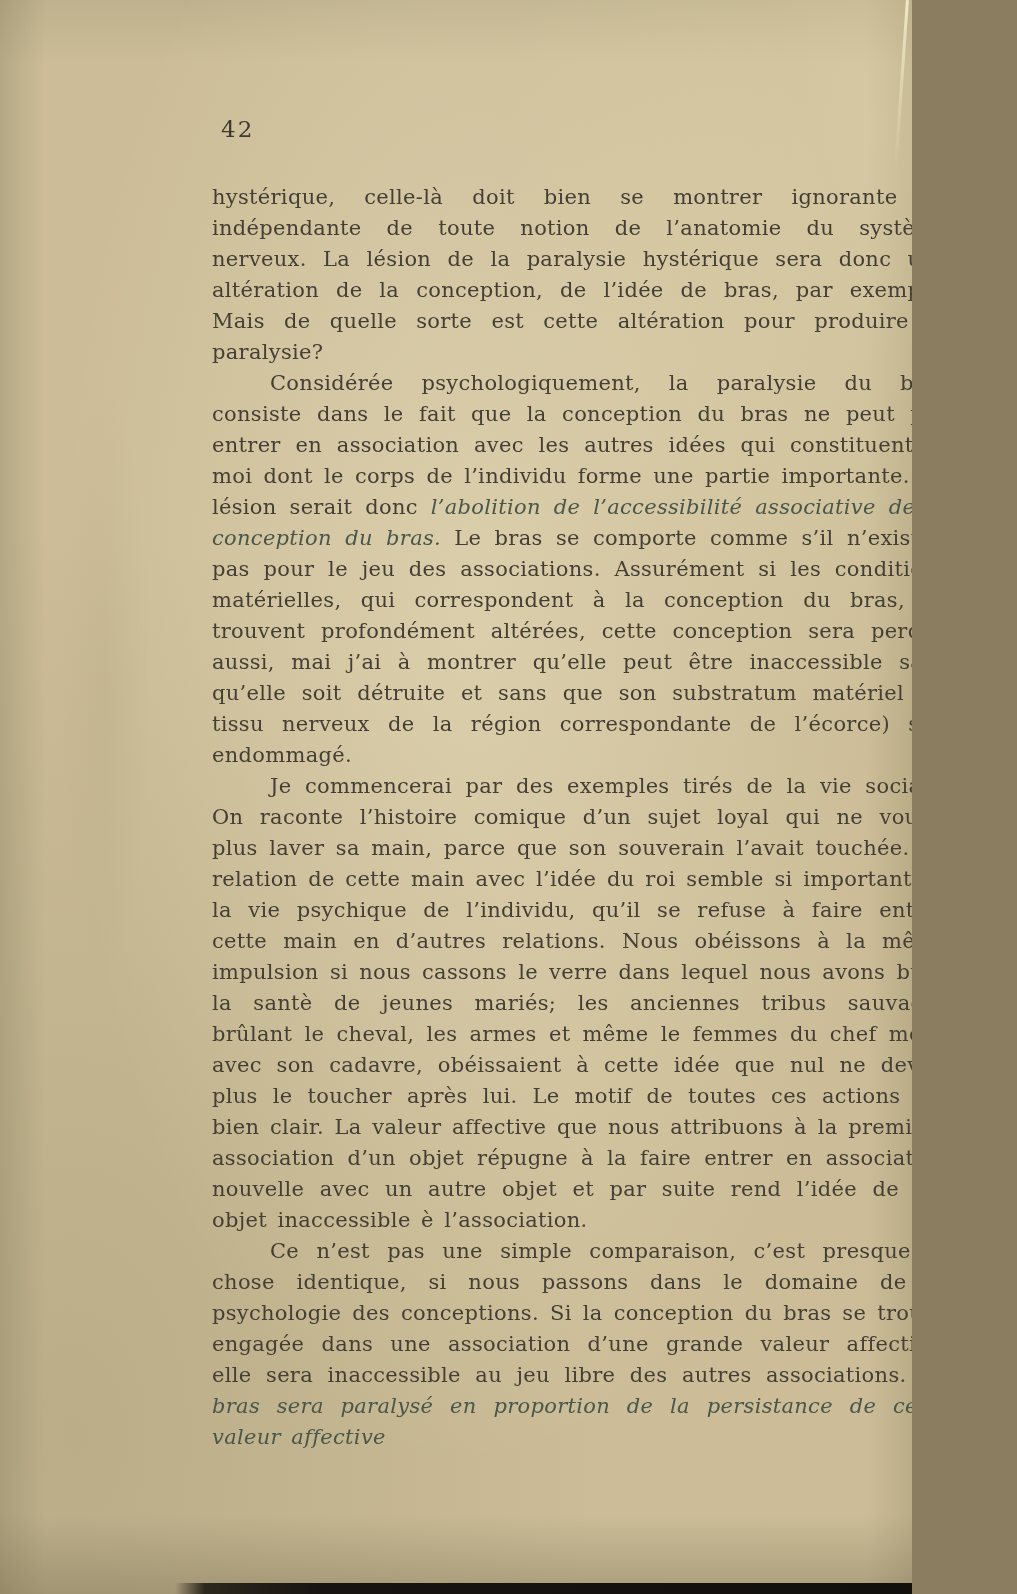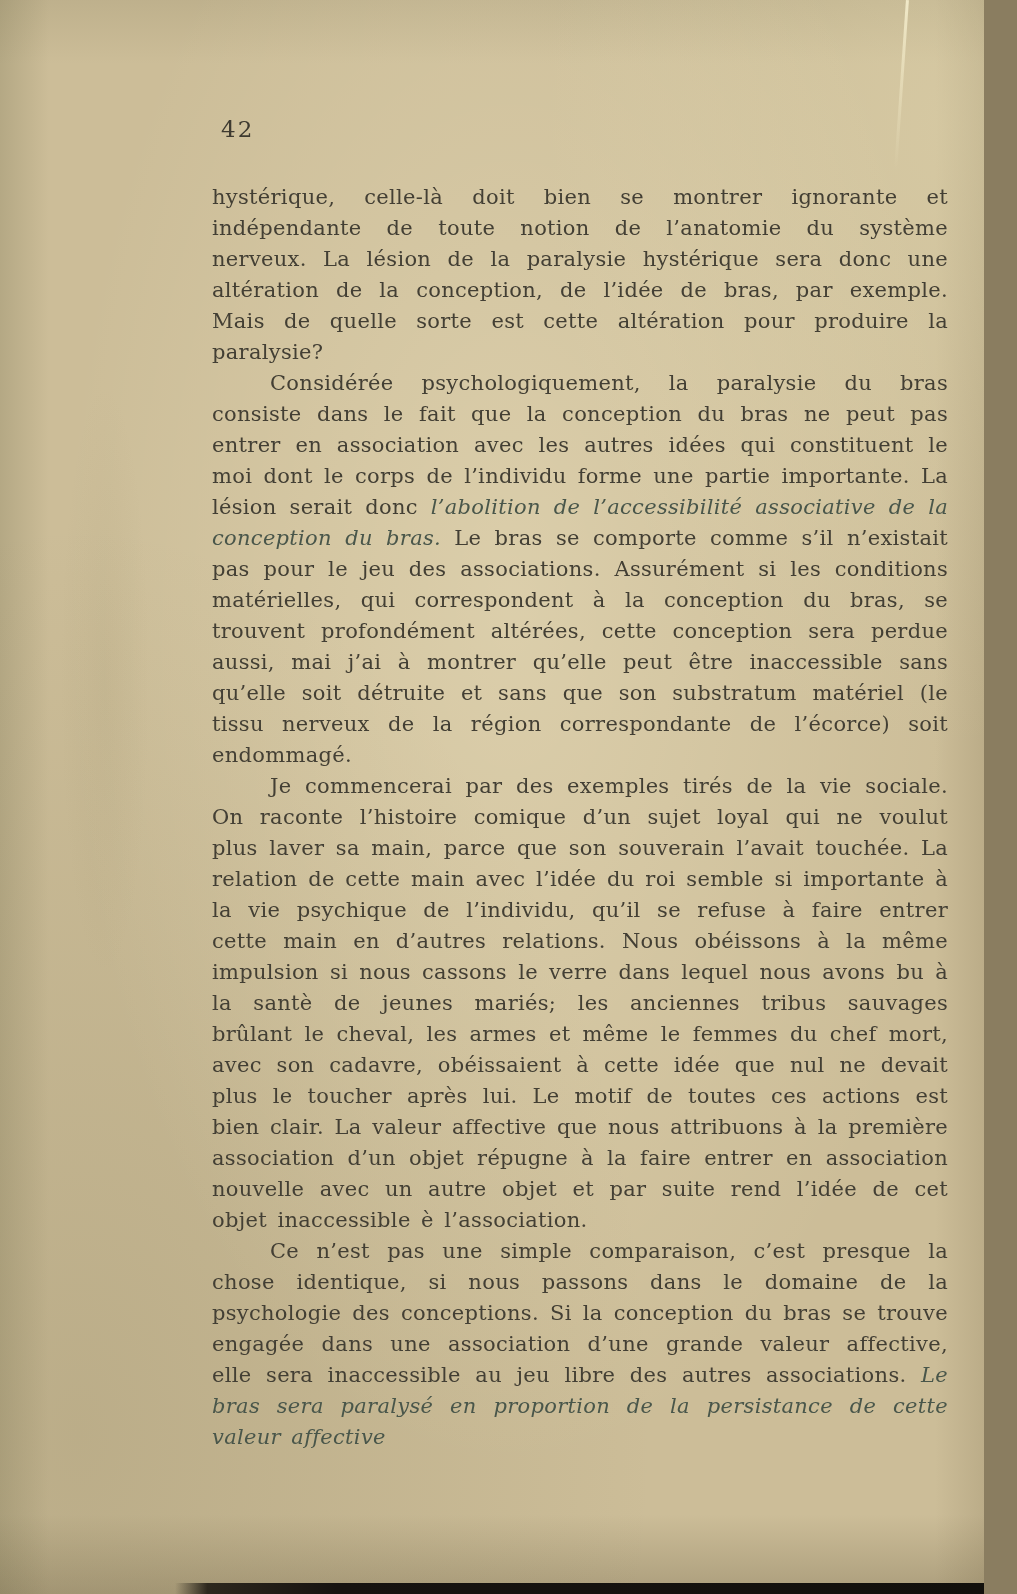--- a/index.html
+++ b/index.html
@@ -2,21 +2,21 @@
 <html><head>
 <meta charset="utf-8">
 <style>
   html, body {
     margin: 0;
     padding: 0;
     background: #8a7d60;
   }
   .book-page {
     position: relative;
-    width: 984px;
+    width: 912px;
     height: 1594px;
     overflow: hidden;
     background-color: #ccbd98;
     background-image:
       radial-gradient(ellipse at 52% 38%, rgba(255,246,214,0.30), rgba(255,246,214,0) 62%),
       radial-gradient(ellipse at 8% 90%, rgba(110,100,66,0.18), rgba(110,100,66,0) 45%),
       radial-gradient(ellipse at 96% 8%, rgba(230,220,180,0.35), rgba(230,220,180,0) 30%),
       linear-gradient(to right, rgba(96,94,62,0.22), rgba(96,94,62,0) 5%, rgba(96,94,62,0) 95%, rgba(110,96,64,0.18)),
       linear-gradient(to bottom, rgba(120,112,80,0.16), rgba(120,112,80,0) 4%, rgba(120,112,80,0) 95%, rgba(74,64,40,0.25));
     font-family: "DejaVu Serif", "Liberation Serif", serif;

